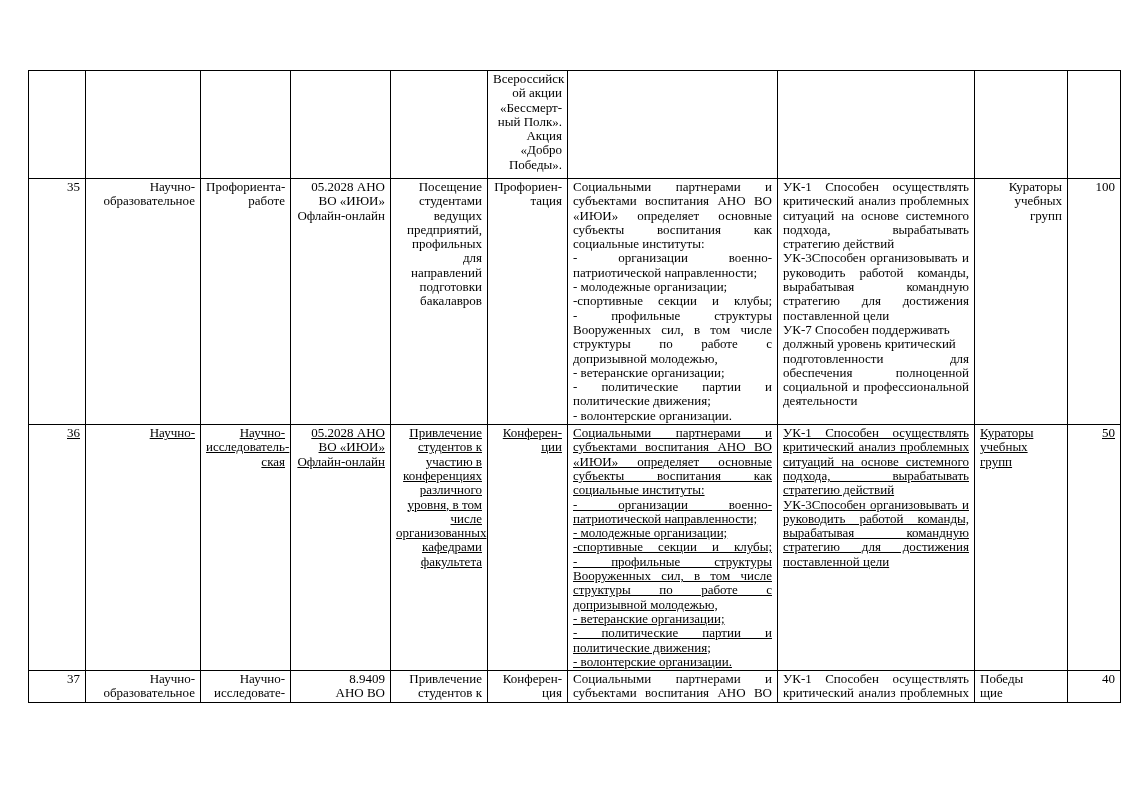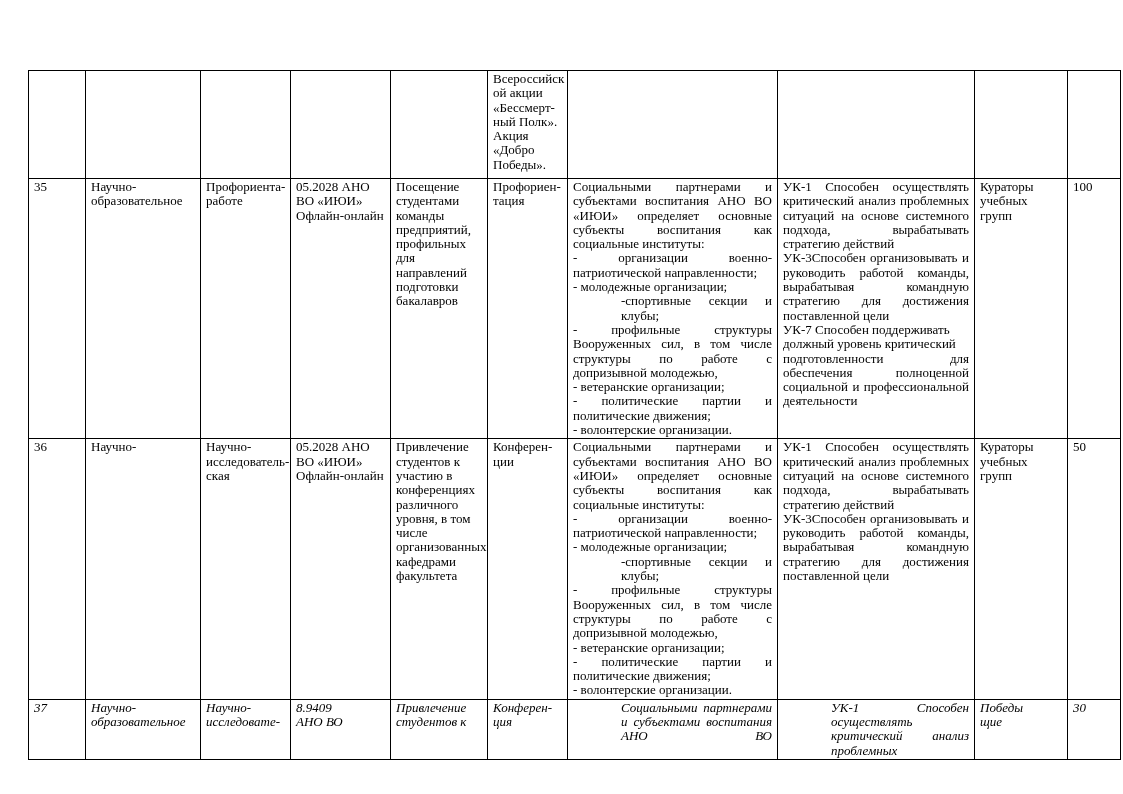--- a/index.html
+++ b/index.html
@@ -25,32 +25,31 @@
   .doc-table td {
     border: 1px solid #000;
     vertical-align: top;
     padding: 1px 5px;
     font-size: 13px;
     line-height: 1.1;
     overflow: hidden;
   }
   tr.r0 { height: 108px; }
   tr.r1 { height: 242px; }
-  tr.r2 { height: 245px; }
-  tr.r3 { height: 31px; font-style: italic; }
-  .c { text-align: left; }
+  tr.r2 { height: 245px; text-decoration: underline; }
+  tr.r3 { height: 31px; }
+  .c { text-align: right; }
   .l { text-align: left; }
   .c div, .l div { white-space: pre-line; }
   td.j .para {
     text-align: justify;
     white-space: normal;
   }
   td.j .para.jl {
     text-align-last: justify;
-    margin-left: 48px;
   }
 </style>
 </head>
 <body>
 
 <table class="doc-table">
   <colgroup>
     <col style="width:57px">
       <col style="width:115px">
       <col style="width:90px">
@@ -112,21 +111,21 @@
 работе</div>
         </td>
     <td class="c">
           <div>05.2028 АНО
 ВО «ИЮИ»
 Офлайн-онлайн</div>
         </td>
     <td class="c">
           <div>Посещение
 студентами
-команды
+ведущих
 предприятий,
 профильных для
 направлений
 подготовки
 бакалавров</div>
         </td>
     <td class="c">
           <div>Профориен-
 тация</div>
         </td>
@@ -242,17 +241,17 @@
       <div class="para jl">Социальными партнерами и субъектами воспитания АНО ВО</div>
     </td>
     <td class="j">
       <div class="para jl">УК-1 Способен осуществлять критический анализ проблемных</div>
     </td>
     <td class="l">
           <div>Победы
 щие</div>
         </td>
     <td class="c">
-          <div>30</div>
+          <div>40</div>
         </td>
   </tr>
 </tbody>
   </table>
 
 </body></html>

